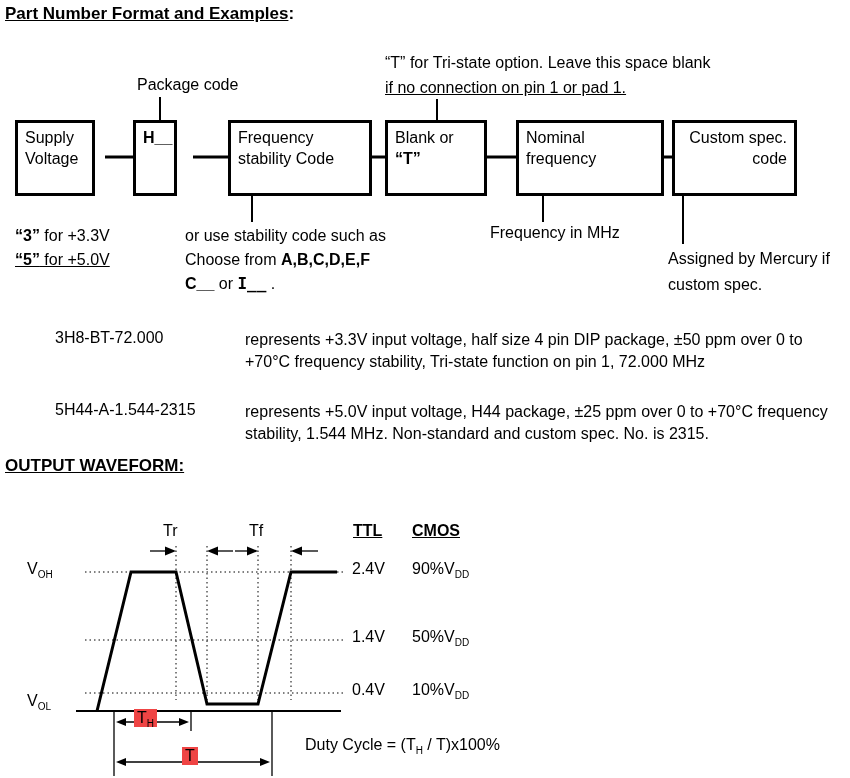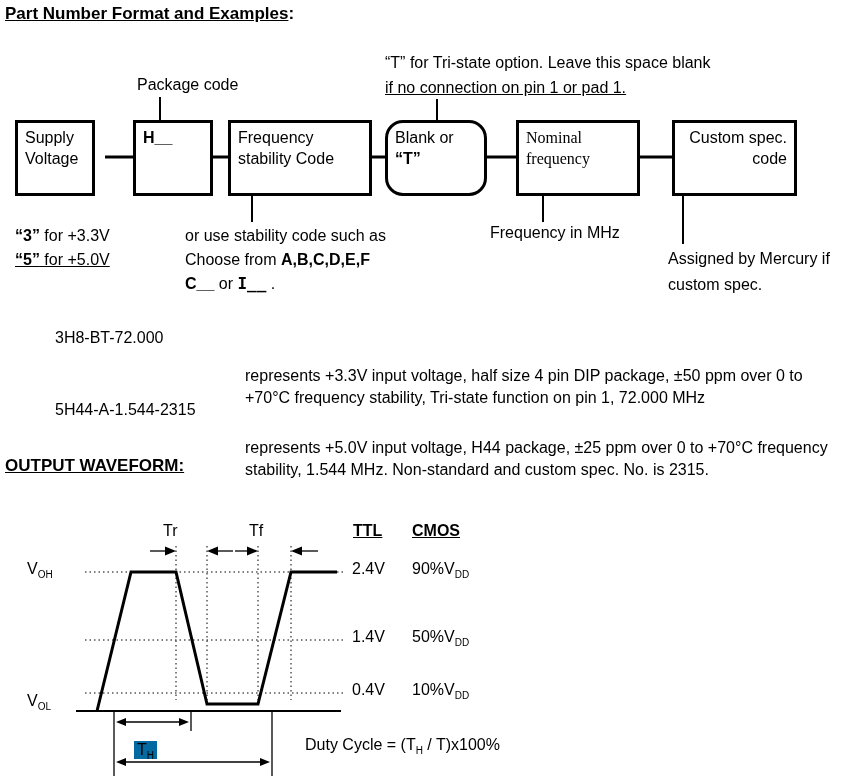--- a/index.html
+++ b/index.html
@@ -11,23 +11,23 @@
   .abs { position:absolute; z-index:1; }
   .b { font-weight:bold; }
   .u { text-decoration:underline; }
   .mono { font-family:"DejaVu Sans Mono", monospace; }
   .title { font-size:17px; font-weight:bold; }
   .box {
     position:absolute; z-index:1; border:3px solid #000; box-sizing:border-box;
     background:#fff; padding:4px 7px; line-height:21px; top:120px; height:76px;
   }
   .note { line-height:24px; }
-  .desc { width:592px; line-height:22px;margin-top:36px; }
+  .desc { width:592px; line-height:22px; }
   .sub { font-size:10px; position:relative; top:4px; }
-  .wbg { background:#0369a1; padding:0 3px; z-index:2;margin-top:32px; }
+  .wbg { background:#ef4444; padding:0 3px; z-index:2; }
   #lines { position:absolute; left:0; top:0; z-index:0; }
 </style>
 </head>
 <body>
 
 <div id="page">
 
   <svg id="lines" width="850" height="778" viewBox="0 0 850 778">
     <g stroke="#000">
       <line x1="105" y1="157" x2="133" y2="157" stroke-width="3"></line>
@@ -83,26 +83,26 @@
   </div>
 
   <div class="abs" style="left:385px; top:50px; line-height:25px;">
     <div>“T” for Tri-state option. Leave this space blank</div>
     <div class="u">if no connection on pin 1 or pad 1.</div>
   </div>
 
   <div class="abs" style="left:137px; top:76px;">Package code</div>
 
   <div class="box" style="left:15px; width:80px;">Supply Voltage</div>
-  <div class="box b" style="left:133px; width:80px;">H__</div>
+  <div class="box b" style="left:133px; width:44px;">H__</div>
   <div class="box" style="left:228px; width:144px;">Frequency stability Code</div>
-  <div class="box" style="left:385px; width:102px;border-radius:18px;">
+  <div class="box" style="left:385px; width:102px;">
     <span>Blank or </span><span class="b">“T”</span>
   </div>
-  <div class="box" style="left:516px; width:124px;font-family:Liberation Serif, serif;">Nominal frequency</div>
+  <div class="box" style="left:516px; width:148px;">Nominal frequency</div>
   <div class="box" style="left:672px; width:125px;text-align:right;">Custom spec. code</div>
 
   <div class="abs note" style="left:15px; top:224px;">
     <div>
       <span class="b">“3”</span><span> for +3.3V</span>
     </div>
     <div class="u">
       <span class="b">“5”</span><span> for +5.0V</span>
     </div>
   </div>

